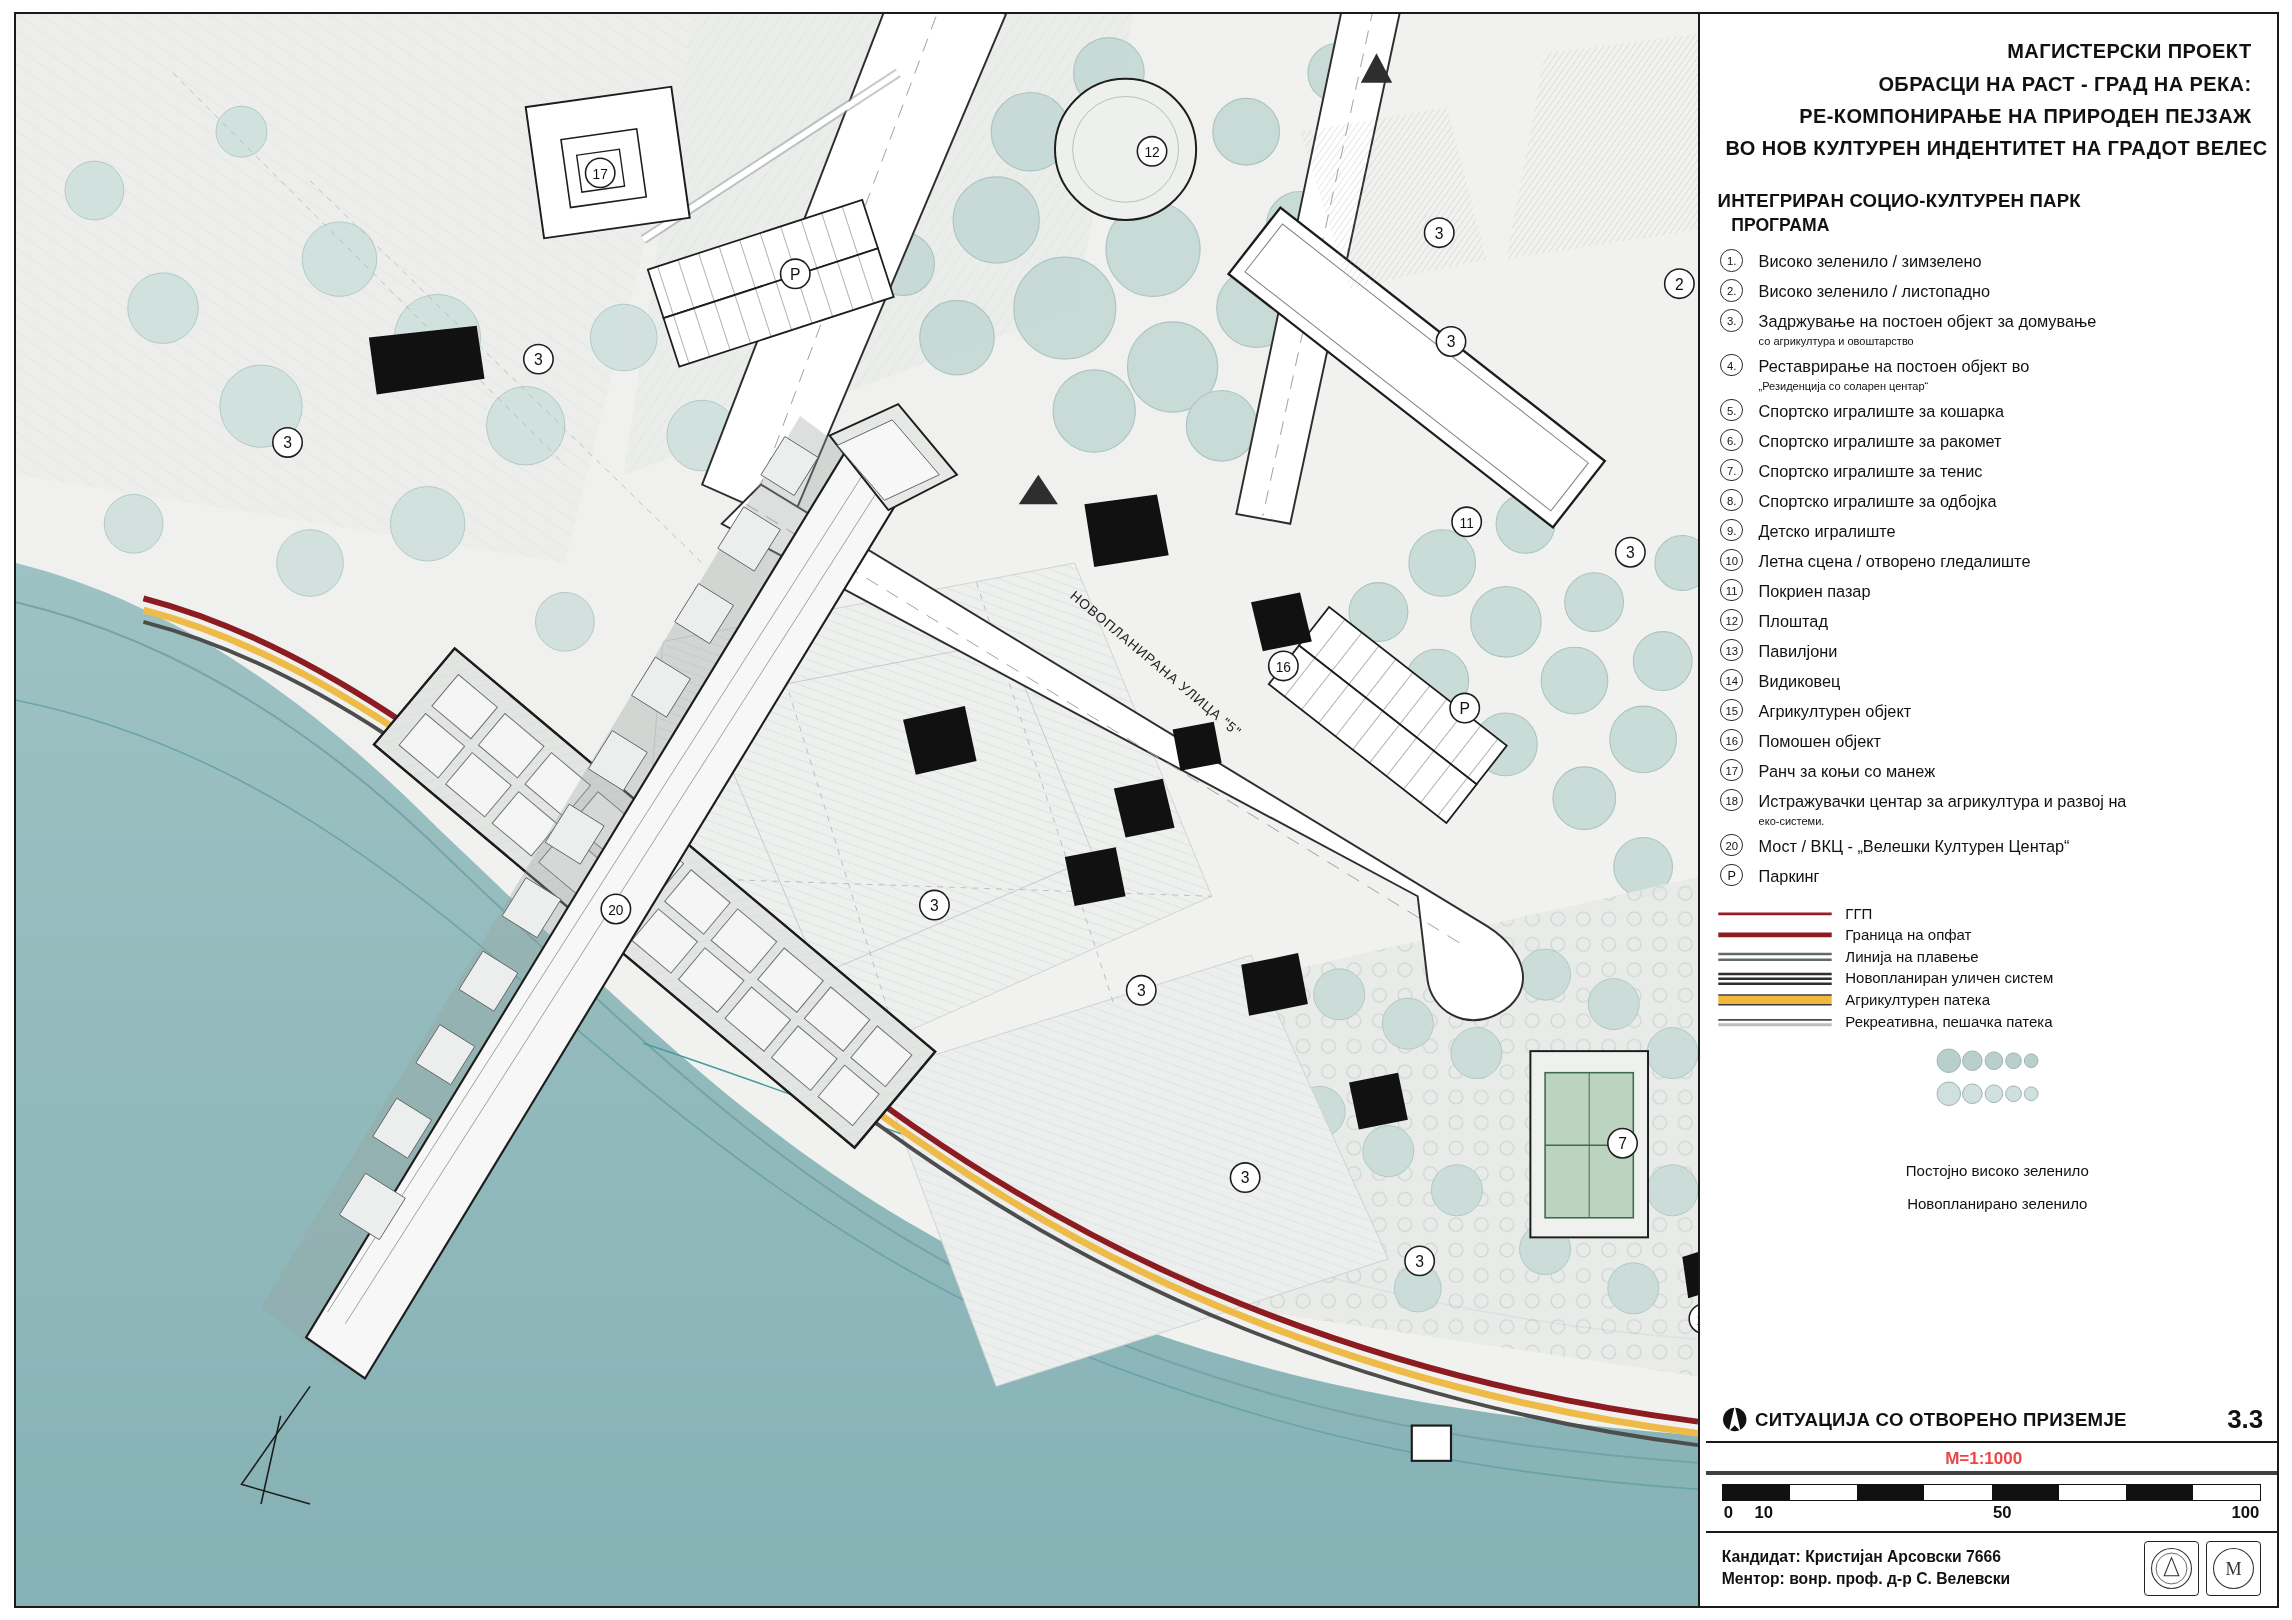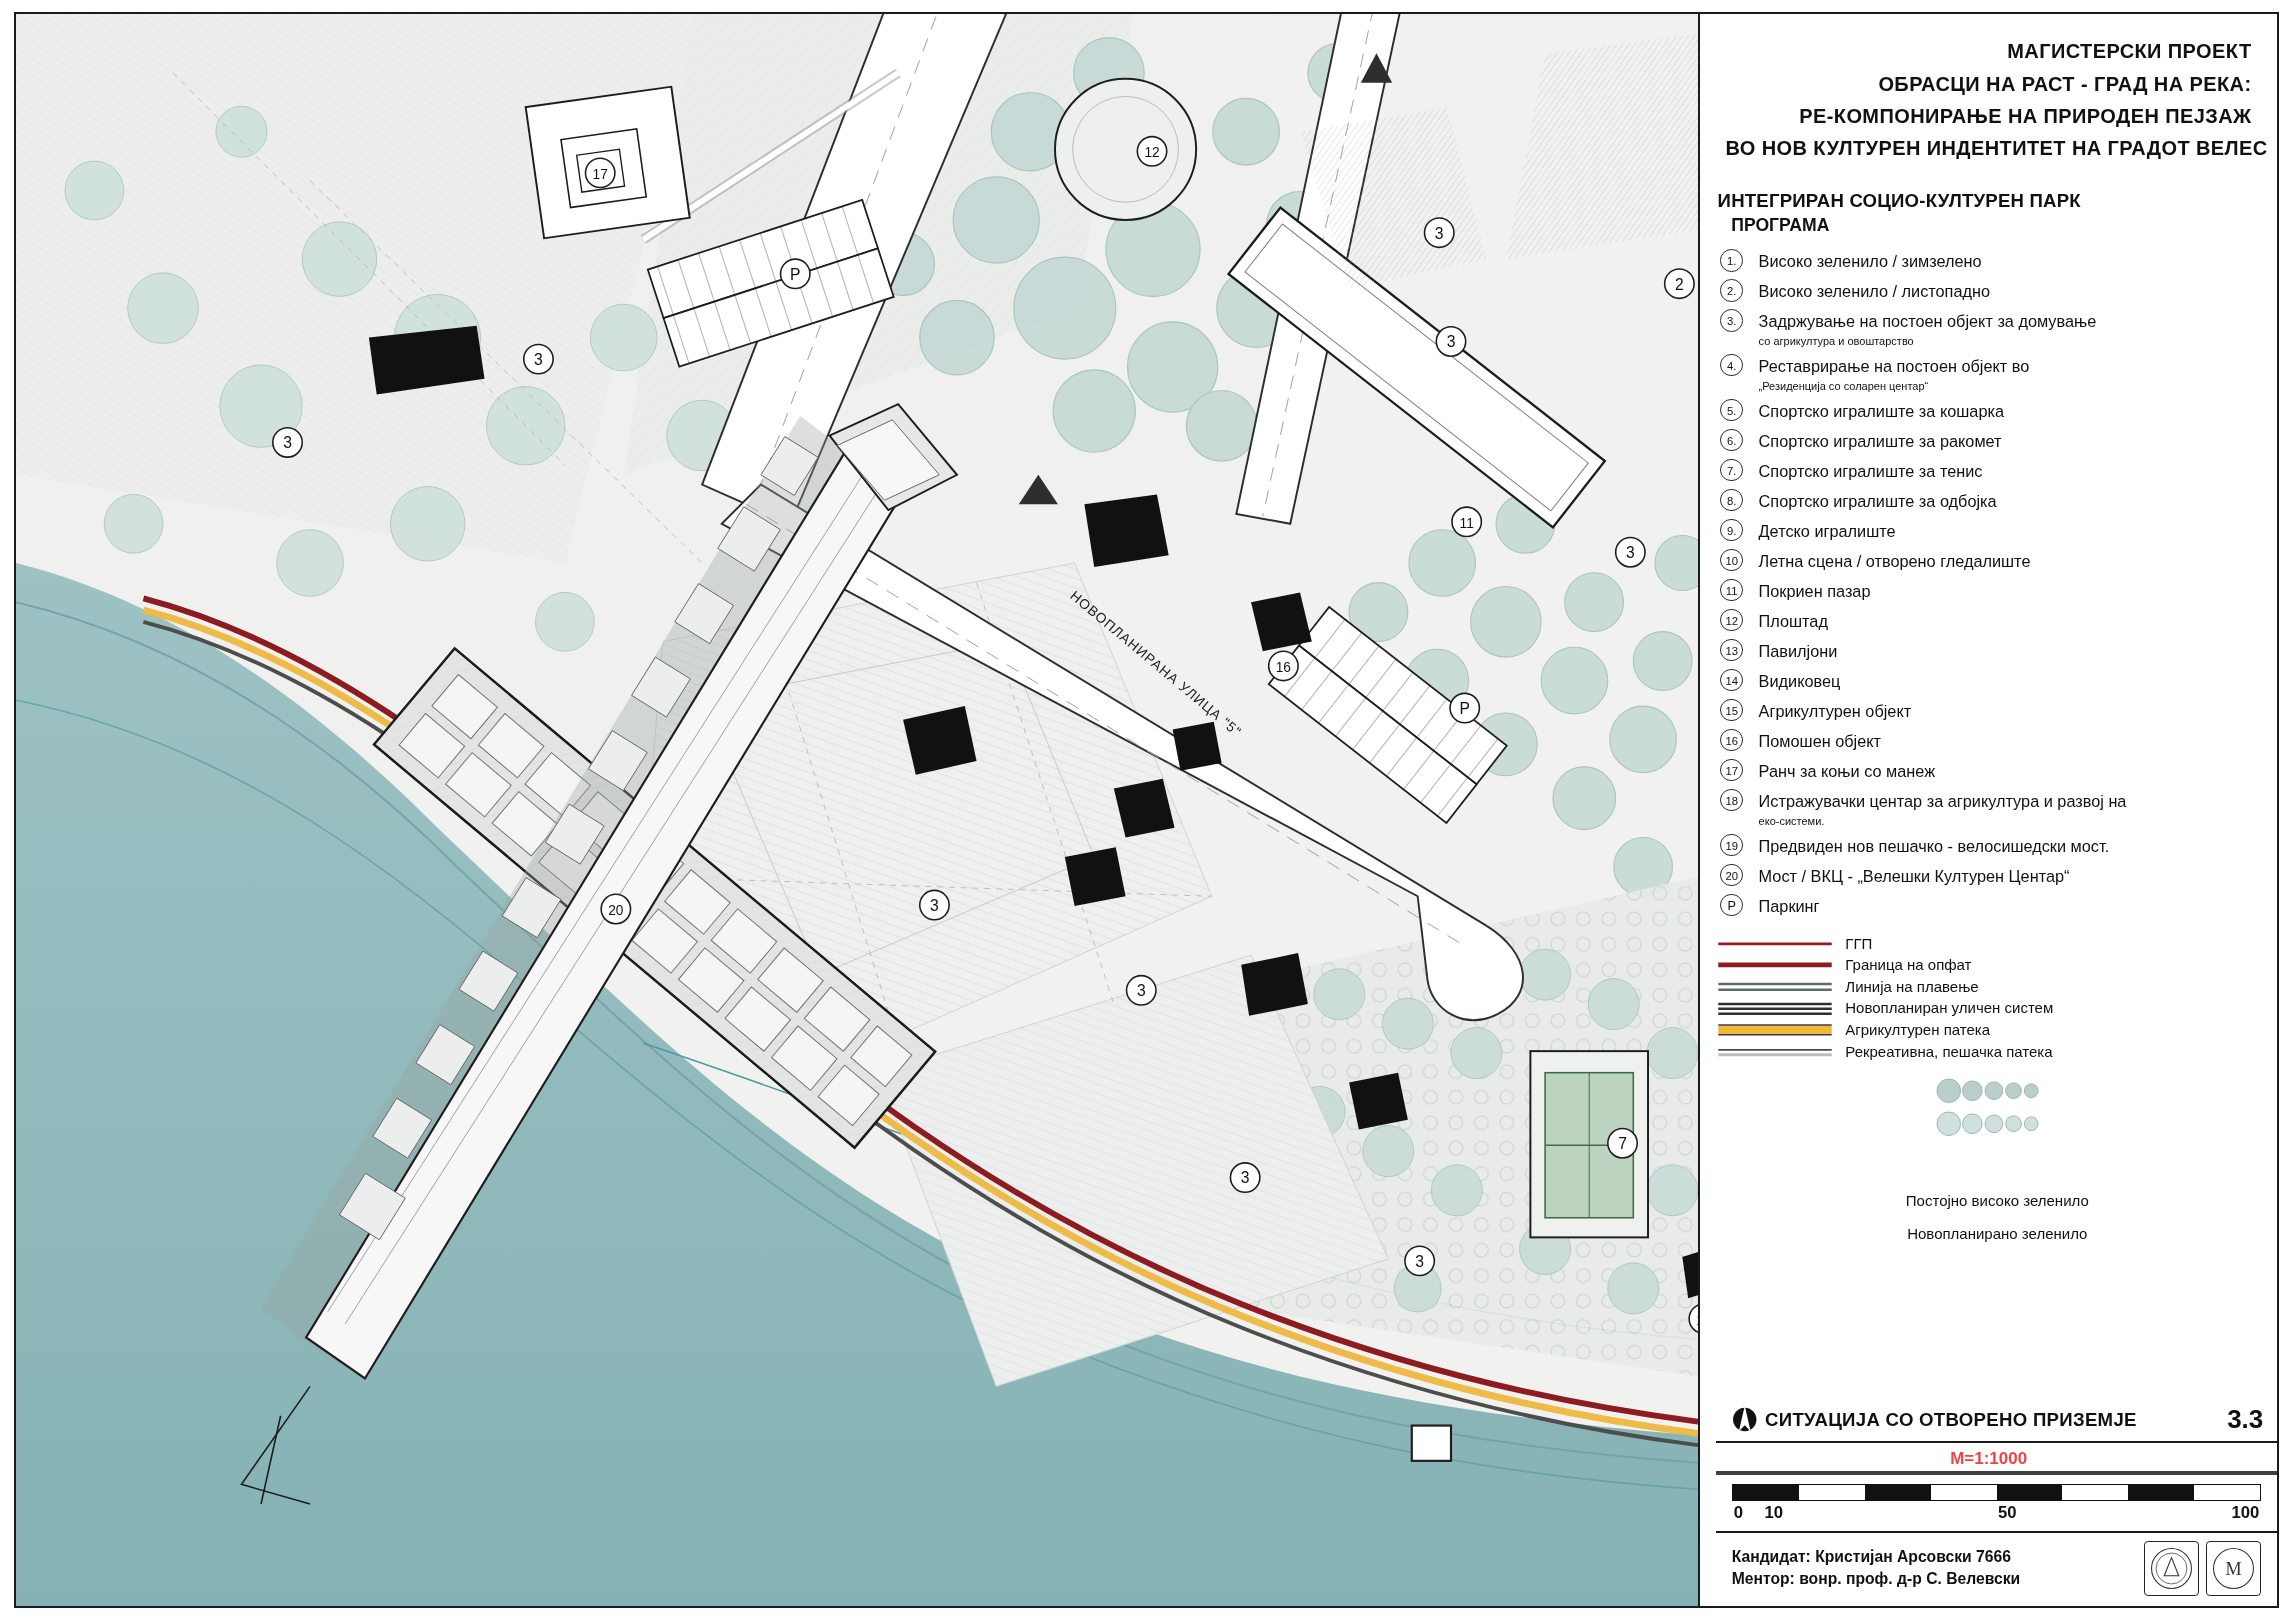--- a/index.html
+++ b/index.html
@@ -144,21 +144,21 @@
 
   .veg-legend { padding-left: 17.6px; margin-top: 15.7px; }
   .veg-row {
     display: flex; align-items: center; height: 33px; flex-direction: column;
   }
   .veg-sw { flex: 0 0 114px; height: 25.5px; position: relative; margin-right: 13.7px;}
 
   
   .bottom-block {
     position: absolute;
-    left: 16px; right: 0; bottom: 0;
+    left: 6px; right: 0; bottom: 0;
   }
   .sit-row {
     display: flex; align-items: center;
     padding: 0 13.7px 0 15.7px;
     height: 43px;
     border-bottom: 2px solid #1a1a1a;
   }
   .north {
     width: 25.5px; height: 39px; margin-right: 7.8px; flex: 0 0 25.5px;
   }
@@ -708,26 +708,20 @@
         </div>
         <div class="leg-row">
           <div class="leg-num">
             <div class="circ wide">18</div>
           </div>
           <div class="leg-txt">Истражувачки центар за агрикултура и развој на</div>
         </div>
         <div class="leg-cont">еко-системи.</div>
         <div class="leg-row">
           <div class="leg-num">
-            <div class="circ wide">19</div>
-          </div>
-          <div class="leg-txt">Предвиден нов пешачко - велосишедски мост.</div>
-        </div>
-        <div class="leg-row">
-          <div class="leg-num">
             <div class="circ wide">20</div>
           </div>
           <div class="leg-txt">Мост / ВКЦ - „Велешки Културен Центар“</div>
         </div>
         <div class="leg-row">
           <div class="leg-num">
             <div class="circ">P</div>
           </div>
           <div class="leg-txt">Паркинг</div>
         </div>

